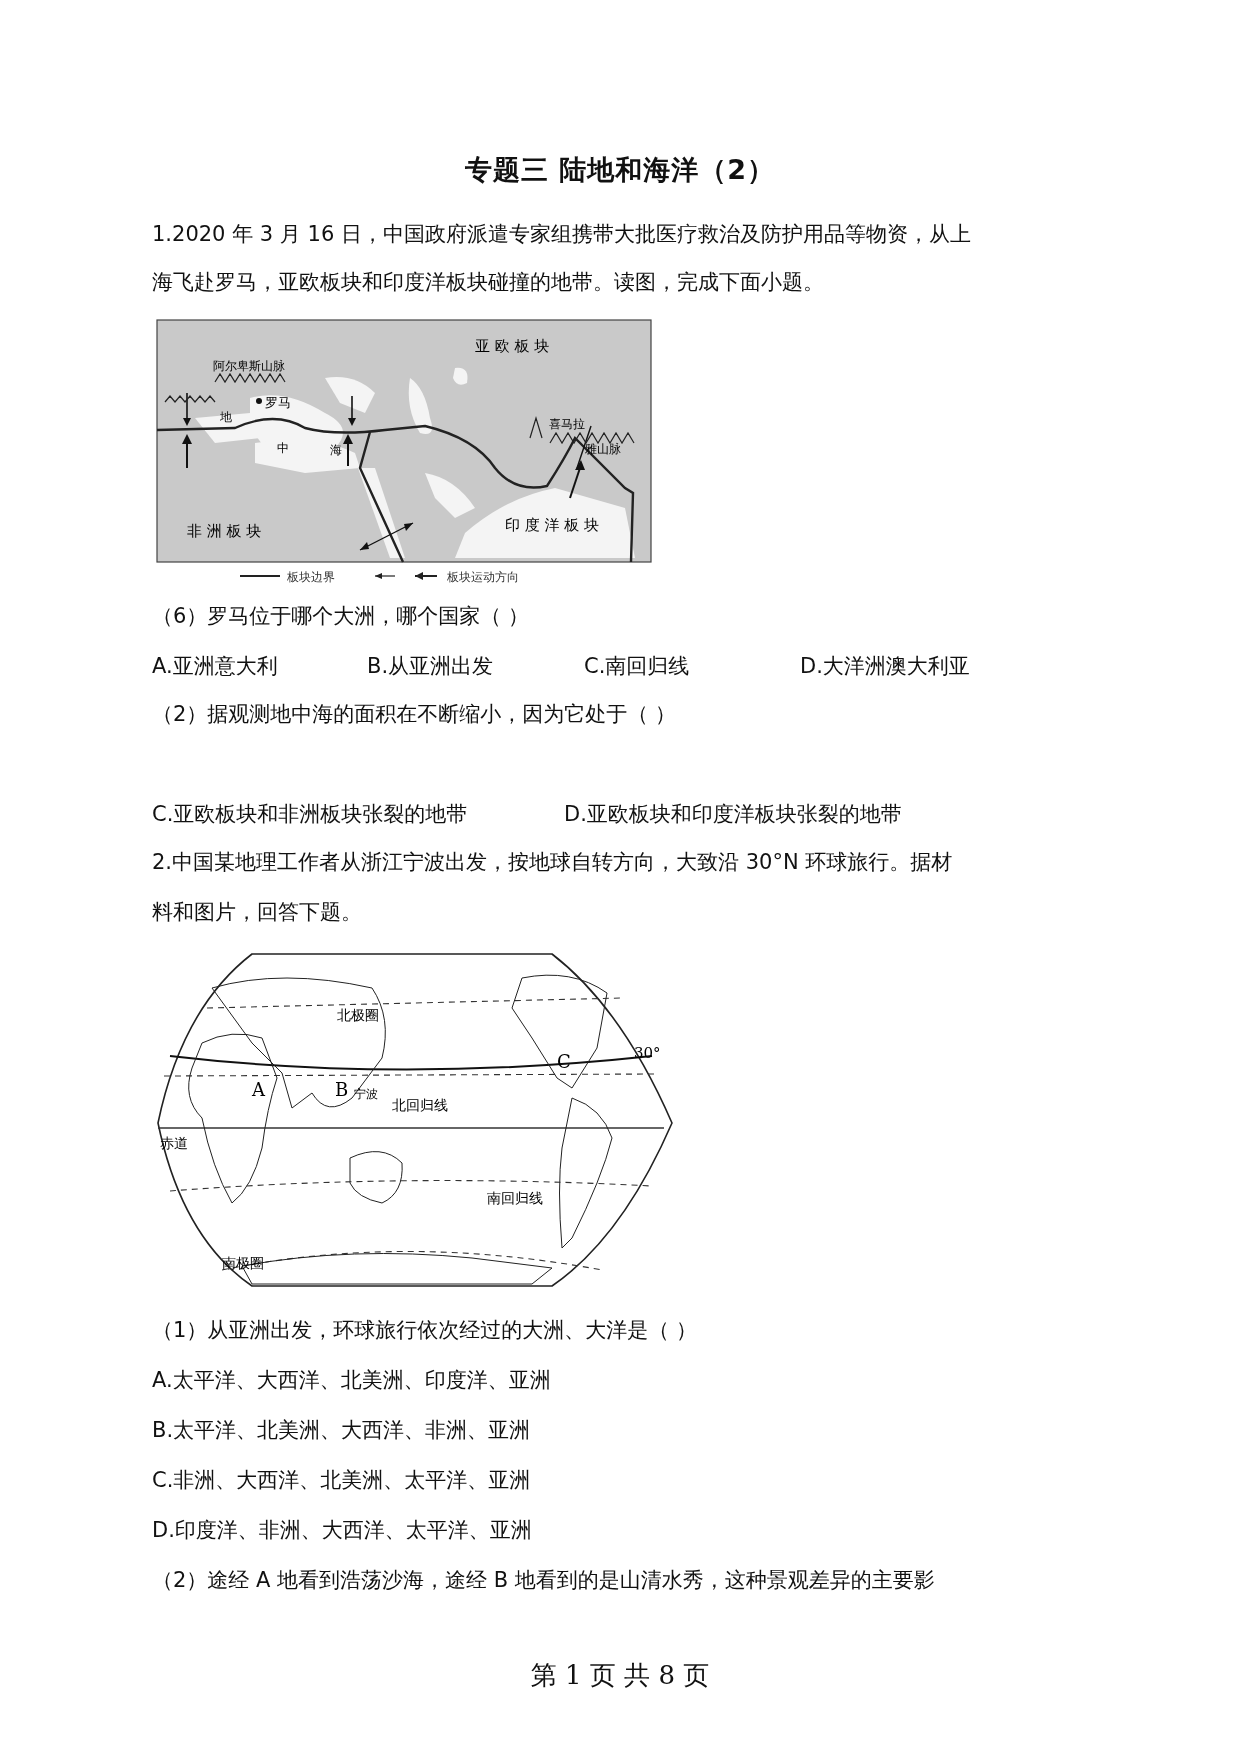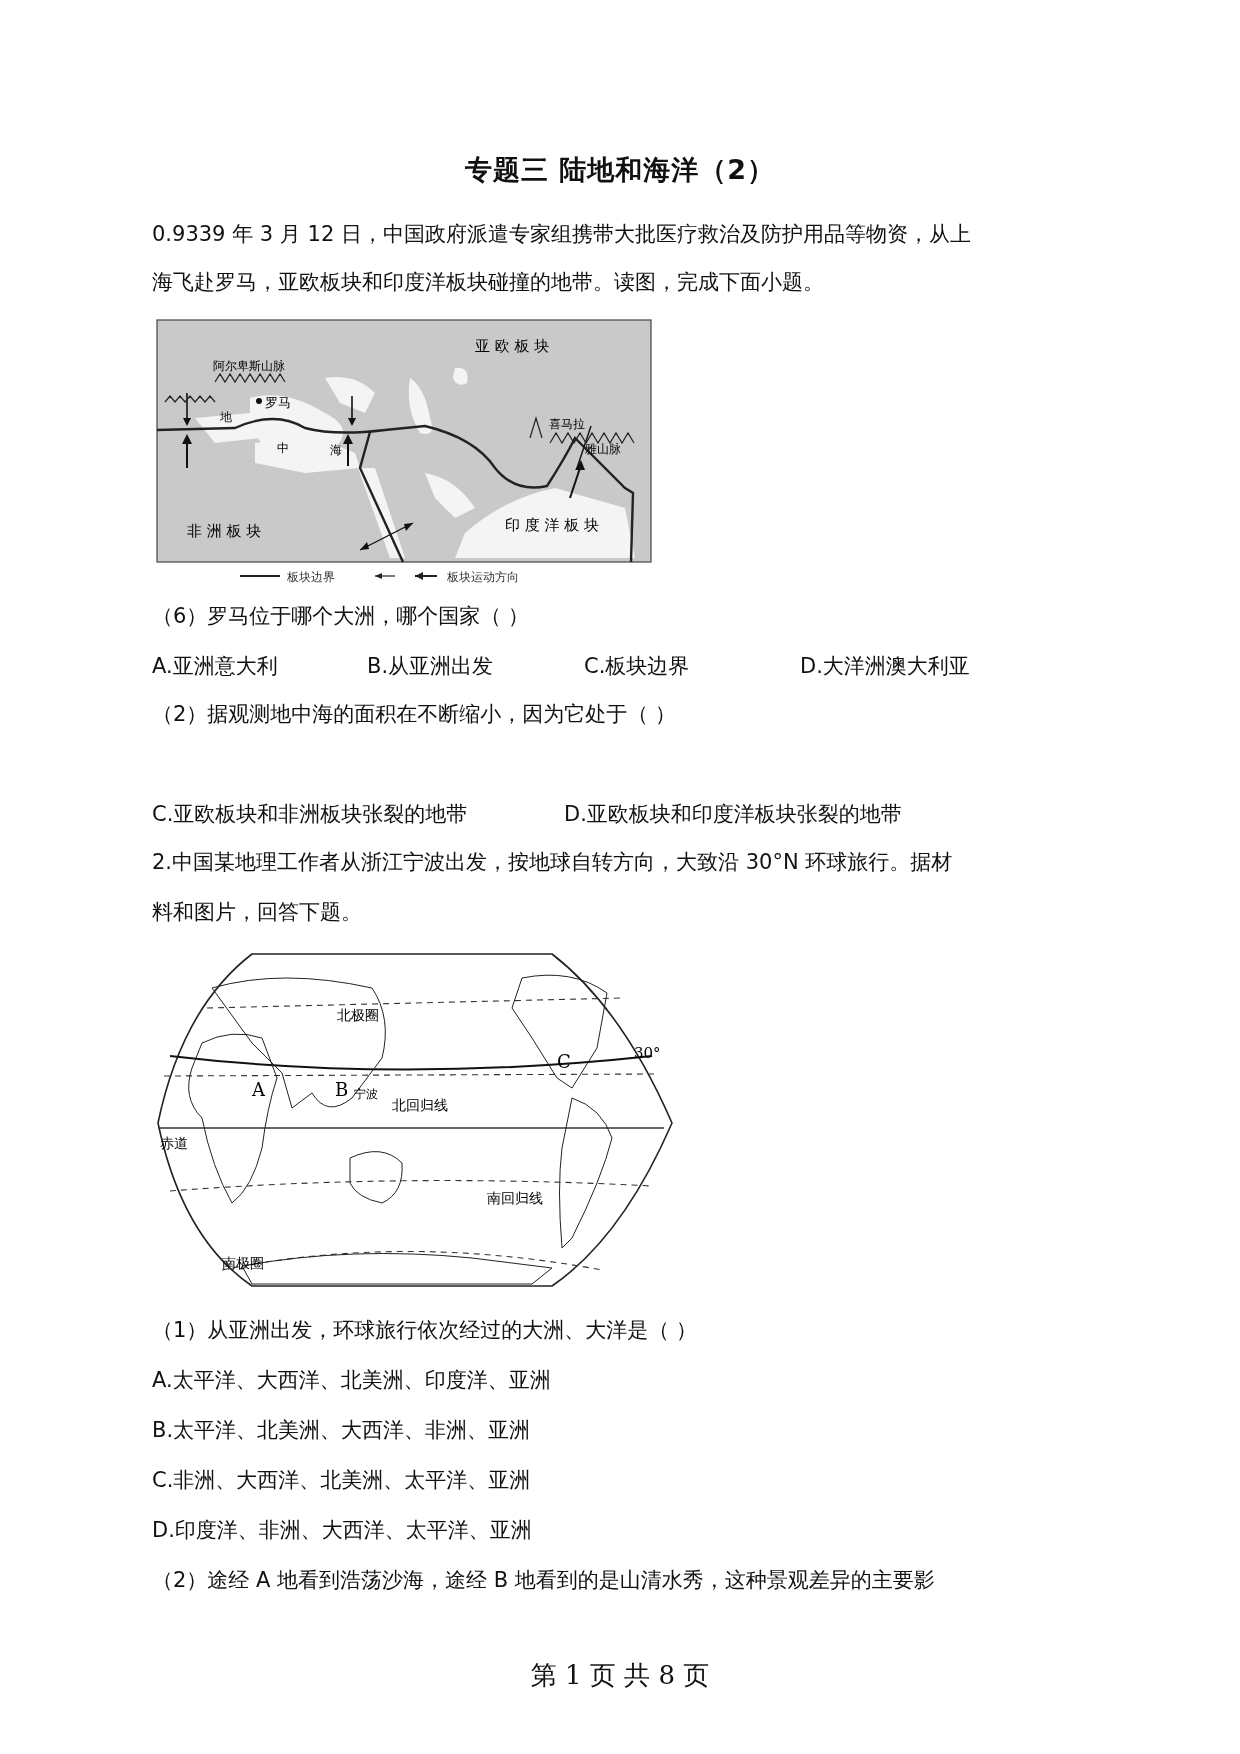--- a/index.html
+++ b/index.html
@@ -13,21 +13,21 @@
   .fig { position: absolute; }
   .footer { position: absolute; top: 1658px; left: 0; width: 1240px; text-align: center;
             font-family: "DejaVu Serif", serif; font-size: 26px; }
   svg text { font-family: "DejaVu Serif", serif; }
 </style>
 </head>
 <body>
 
 <div class="title">专题三 陆地和海洋（2）</div>
 
-<div class="line" style="top:220px;">0.9339 年 3 月 12 日，中国政府派遣专家组携带大批医疗救治及防护用品等物资，从上</div>
+<div class="line" style="top:220px;">1.2020 年 3 月 16 日，中国政府派遣专家组携带大批医疗救治及防护用品等物资，从上</div>
 <div class="line" style="top:268px;">海飞赴罗马，亚欧板块和印度洋板块碰撞的地带。读图，完成下面小题。</div>
 
 <div class="fig" style="left:155px; top:318px; width:500px; height:266px;">
   <svg width="500" height="266" viewBox="0 0 500 266">
     <rect x="2" y="2" width="494" height="242" fill="#c9c9c9" stroke="#444" stroke-width="1.2"></rect>
 
     <path d="M95 80 Q130 70 170 95 Q200 110 180 130 L150 140 L110 130 L95 110 Z" fill="#f4f4f4"></path>
     <path d="M40 100 L95 95 L105 120 L60 125 Z" fill="#f4f4f4"></path>
     <path d="M100 125 Q160 115 200 135 L205 150 L150 155 L100 145 Z" fill="#f4f4f4"></path>
     <path d="M170 60 Q200 55 220 75 L210 95 L185 85 Z" fill="#f4f4f4"></path>
@@ -78,21 +78,21 @@
     <line x1="260" y1="258" x2="282" y2="258" stroke="#222" stroke-width="2"></line>
     <polygon points="260,258 268,254 268,262" fill="#222"></polygon>
     <text x="292" y="263" font-size="12" fill="#333">板块运动方向</text>
   </svg>
 </div>
 
 <div class="line" style="top:602px;">（6）罗马位于哪个大洲，哪个国家（    ）</div>
 <div class="opts" style="top:652px; height:28px;">
   <span style="left:0px;">A.亚洲意大利</span>
   <span style="left:215px;">B.从亚洲出发</span>
-  <span style="left:432px;">C.板块边界</span>
+  <span style="left:432px;">C.南回归线</span>
   <span style="left:648px;">D.大洋洲澳大利亚</span>
 </div>
 <div class="line" style="top:700px;">（2）据观测地中海的面积在不断缩小，因为它处于（    ）</div>
 <div class="opts" style="top:750px; height:28px;">
 </div>
 <div class="opts" style="top:800px; height:28px;">
   <span style="left:0px;">C.亚欧板块和非洲板块张裂的地带</span>
   <span style="left:412px;">D.亚欧板块和印度洋板块张裂的地带</span>
 </div>
 

